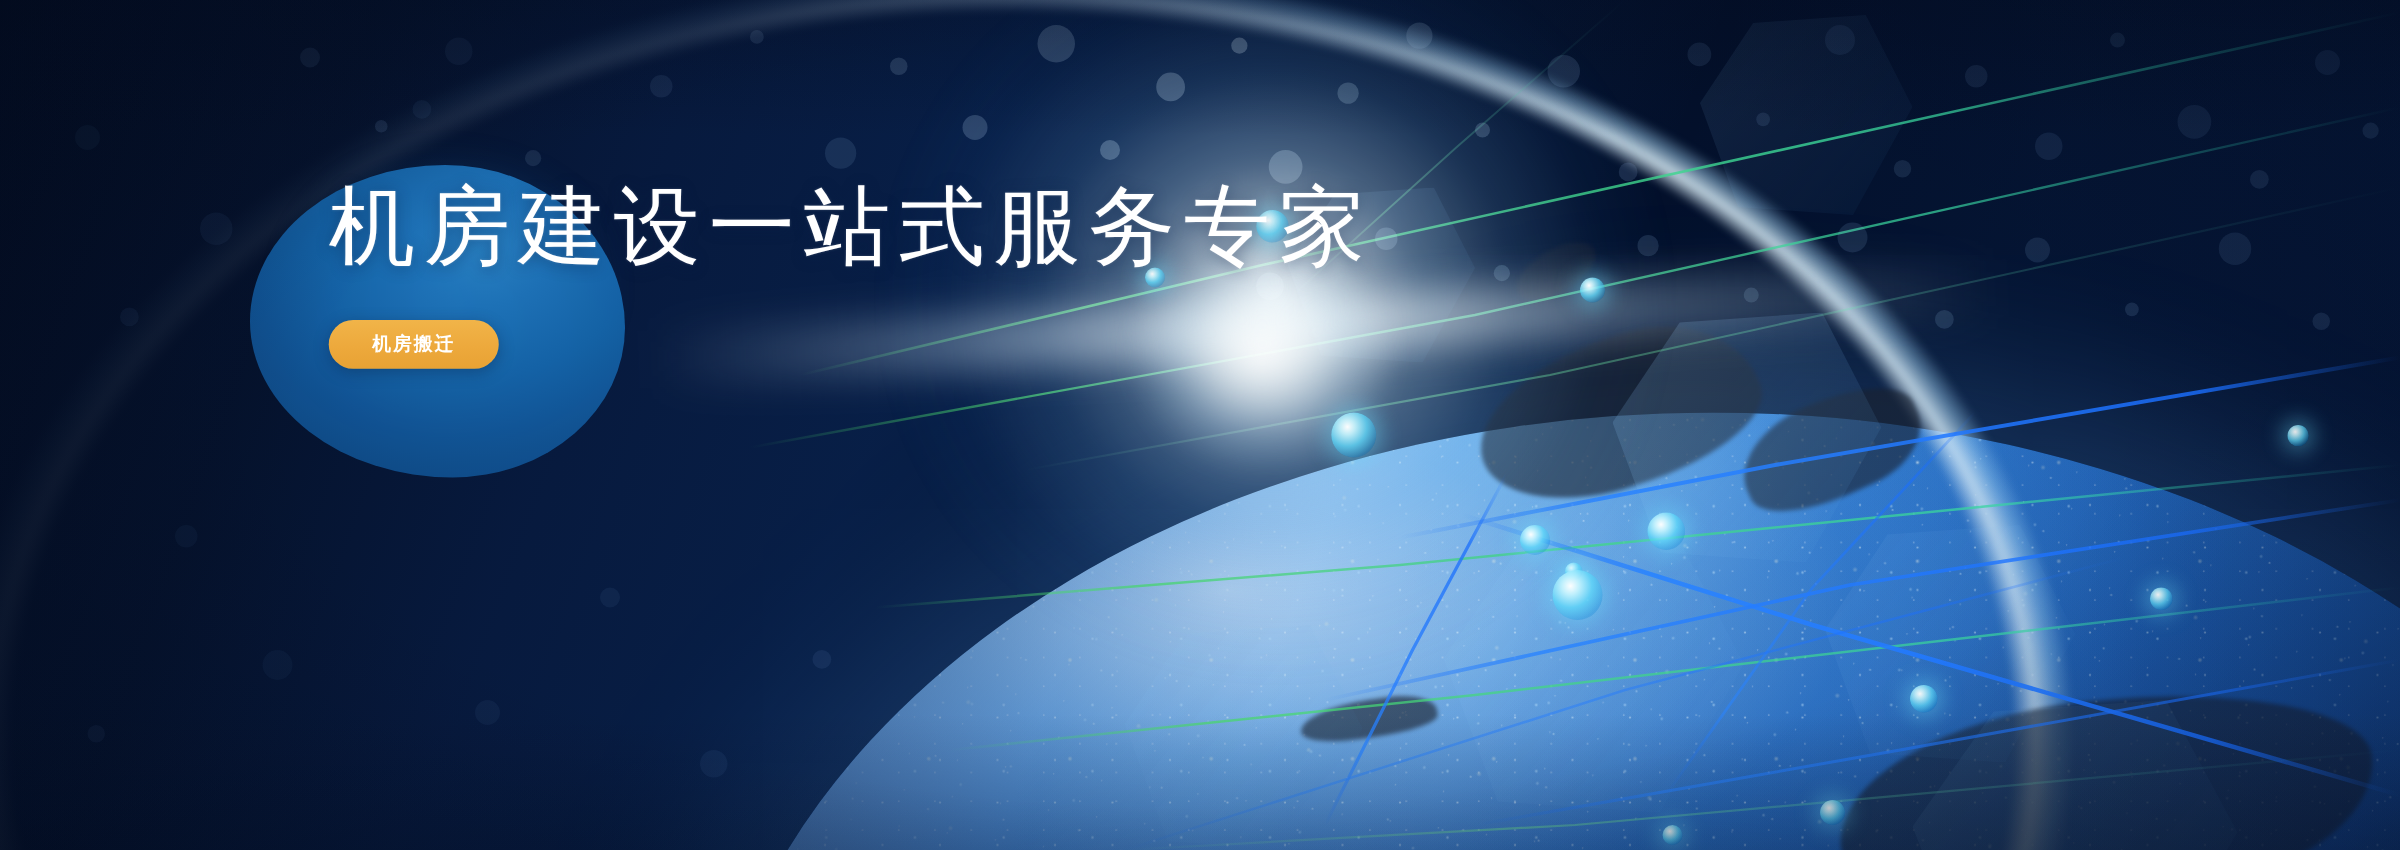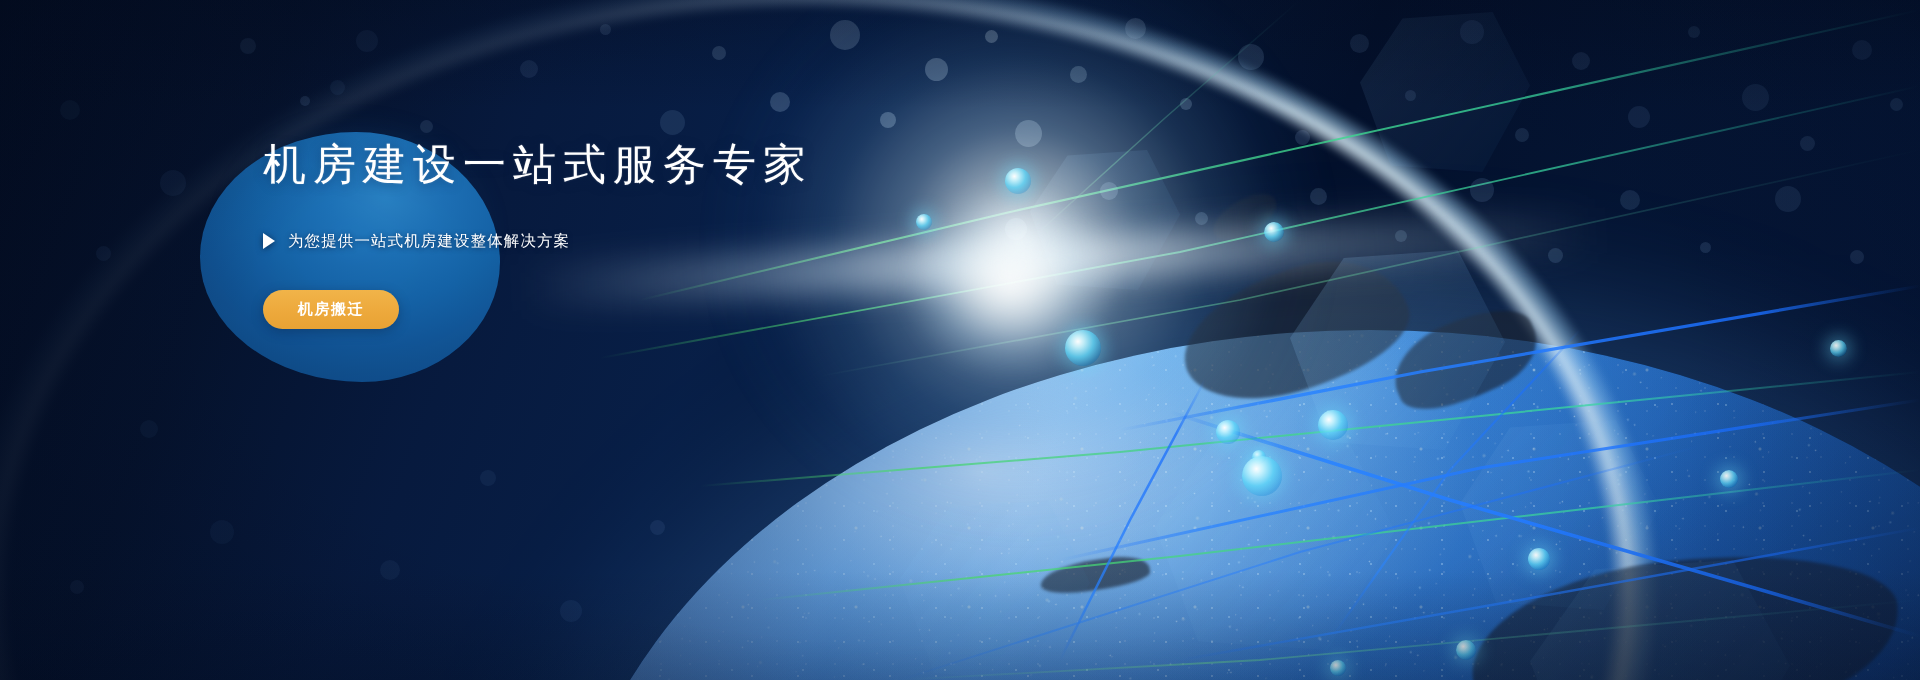--- a/index.html
+++ b/index.html
@@ -233,28 +233,27 @@
   }
 
   
   .copy{
     position:absolute;
     left:263px; top:146px;
     width:900px;
     z-index:40;
   }
   .headline{
-    font-size:43px;
+    font-size:69px;
     line-height:1.04;
     color:#ffffff;
     letter-spacing:7px;
     font-weight:400;
     white-space:nowrap;
     text-shadow:0 1px 12px rgba(8,30,70,0.45), 0 0 2px rgba(255,255,255,0.25);
-    font-family:Liberation Mono, monospace;
   }
   .subline{
     margin-top:13px;
     font-size:25px;
     line-height:1.18;
     font-weight:700;
     font-style:italic;
     color:#ffffff;
     letter-spacing:1px;
     white-space:nowrap;
@@ -456,22 +455,18 @@
     <div class="node" style="left:916px;top:214px;width:16px;height:16px;"></div>
     <div class="node" style="left:1830px;top:340px;width:17px;height:17px;"></div>
   </div>
 
   <div class="blue-blob-soft"></div>
   <div class="blue-blob"></div>
 
   <div class="copy">
     <h1 class="headline">机房建设一站式服务专家</h1>
 
-    <div class="tagline">
-      <span class="tri-icon"></span>
-      <span class="tagline-text">为您提供一站式机房建设整体解决方案</span>
-    </div>
 
     <button class="cta">机房搬迁</button>
   </div>
 
   <div class="vignette"></div>
 </div>
 
 </body></html>

